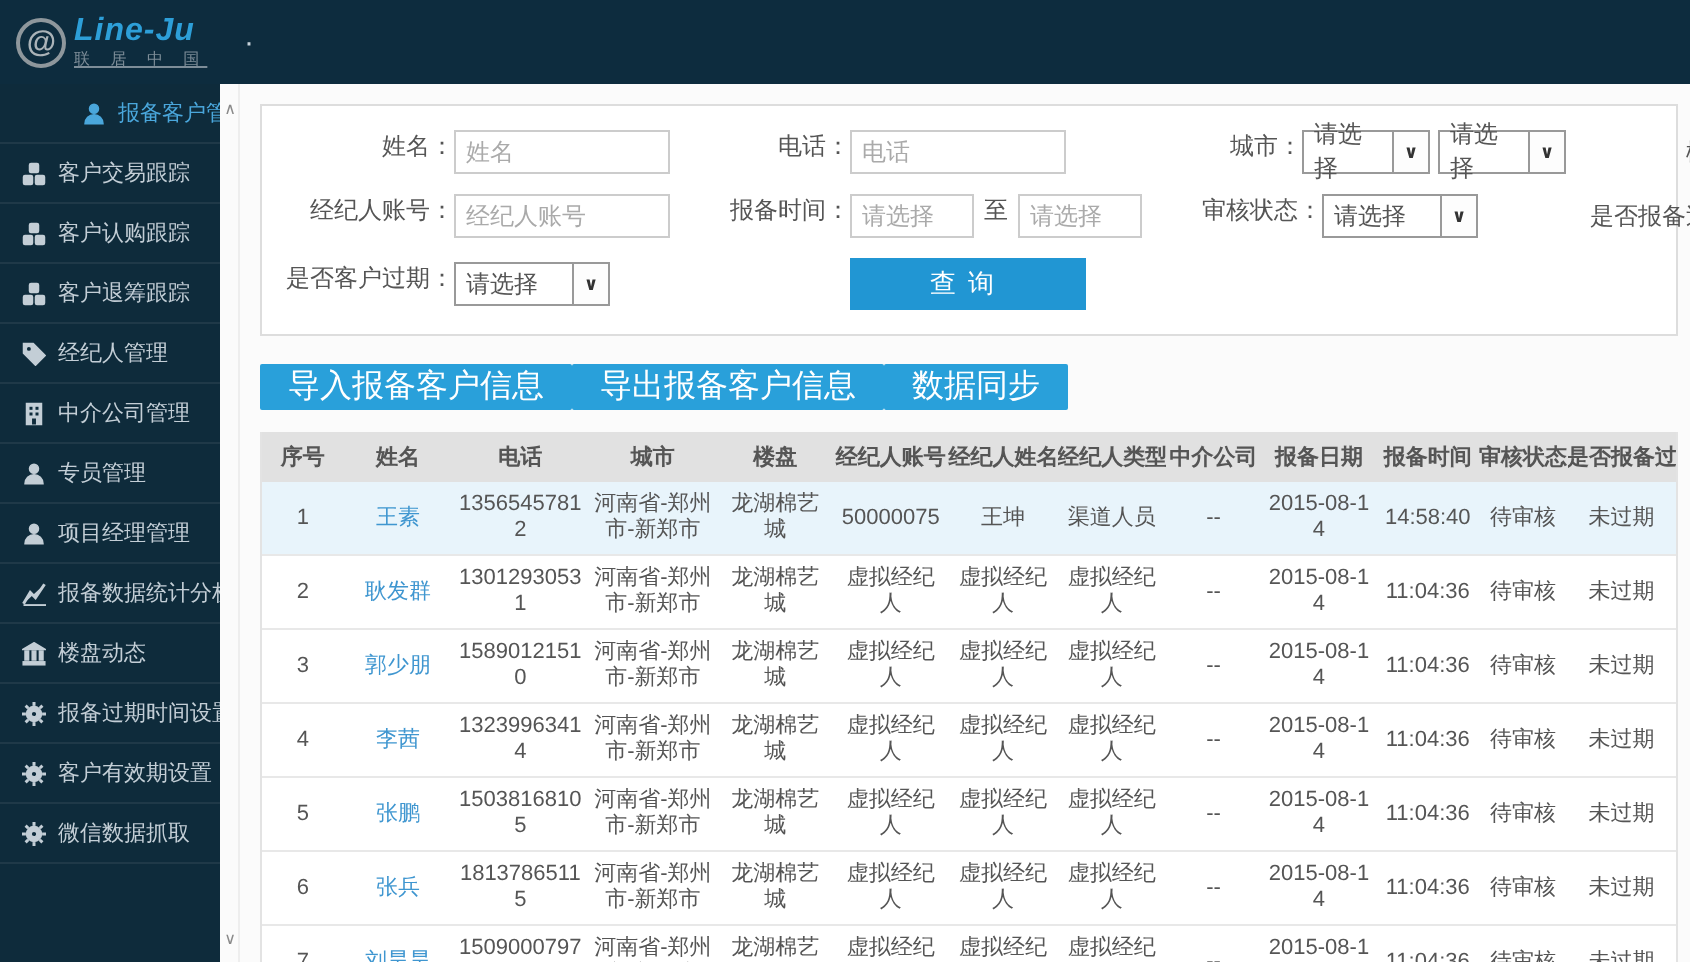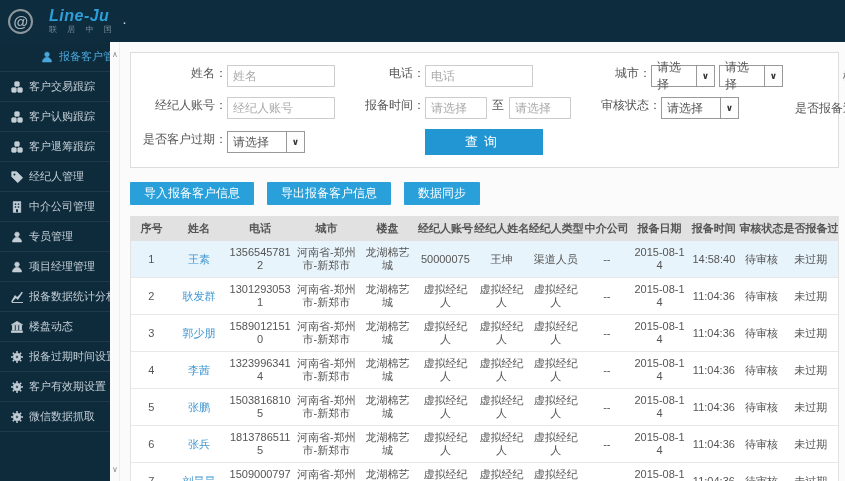--- a/index.html
+++ b/index.html
@@ -3,23 +3,23 @@
 <meta charset="utf-8">
 <style>
   * { margin:0; padding:0; box-sizing:border-box; }
   html,body { width:845px; height:481px; overflow:hidden; }
   body { font-family:"Liberation Sans","DejaVu Sans",sans-serif; background:#fafafa; position:relative; }
 
   
   .topbar { position:absolute; left:0; top:0; width:845px; height:42px; background:#0d2c3e; display:flex; align-items:center; z-index:5; }
   .logo { display:flex; align-items:center; padding-left:8px; width:112px; }
   .at-icon { width:25px; height:25px; border:2px solid #8e979c; border-radius:50%; color:#aab3b8; font-weight:bold; font-style:italic; font-size:15px; display:flex; align-items:center; justify-content:center; flex:0 0 auto; }
-  .brand-txt { display:flex; flex-direction:column; margin-left:16px; line-height:1; }
+  .brand-txt { display:flex; flex-direction:column; margin-left:4px; line-height:1; }
   .brand-name { color:#2d9fd8; font-weight:bold; font-style:italic; font-size:16px; letter-spacing:.5px; }
-  .brand-sub { color:#7d8d98; font-size:8px; letter-spacing:4px; margin-top:2px; white-space:nowrap; }
+  .brand-sub { color:#7d8d98; font-size:8px; letter-spacing:4px; margin-top:2px; white-space:nowrap;text-decoration:underline; }
   .title-dot { color:#c7d2d9; margin:0 6px 0 10px; font-size:15px; }
   .app-title { color:#e4eaee; font-size:15px; font-weight:normal; letter-spacing:1px; }
 
   
   .sidebar { position:absolute; left:0; top:42px; bottom:0; width:110px; background:#0e2b3b; }
   .side-item { height:30px; display:flex; align-items:center; padding-left:10px; color:#c3ced6; font-size:11px; border-bottom:1px solid rgba(255,255,255,.07); cursor:pointer; white-space:nowrap; }
   .side-item .s-icon { width:13px; height:13px; margin-right:6px; flex:0 0 auto; display:flex; align-items:center; justify-content:center; }
   .side-item .s-icon svg { width:12px; height:12px; fill:#c3ced6; stroke:#c3ced6; }
   .side-item.active { color:#4aa7dc;padding-left:40px; }
   .side-item.active .s-icon svg { fill:#4aa7dc; stroke:#4aa7dc; }
@@ -45,21 +45,21 @@
   .zhi { color:#555; font-size:12px; margin:0 5px; }
   .sel { display:inline-flex; align-items:stretch; border:1px solid #999; background:#fff; height:22px; cursor:pointer; }
   .sel .sel-txt { font-size:12px; color:#555; padding:0 5px; display:flex; align-items:center; }
   .sel .sel-arrow { width:18px; border-left:1px solid #999; display:flex; align-items:center; justify-content:center; color:#333; font-size:9px; font-weight:bold; background:#fdfdfd; }
   .sel.sw64 .sel-txt { width:44px; } .sel.sw78 .sel-txt { width:58px; }
   .city-gap { margin-left:4px; }
   .query-btn { margin-left:78px; width:118px; height:26px; background:#2196d3; color:#fff; border:none; font-size:13px; letter-spacing:6px; cursor:pointer; font-family:inherit; }
 
   
   .actions { margin-top:14px; display:flex; }
-  .act-btn { height:23px; background:#29a0da; color:#fff; border:none; font-size:12px; padding:0 14px; margin-right:13px; cursor:pointer; font-family:inherit; border-radius:1px; }
+  .act-btn { height:23px; background:#29a0da; color:#fff; border:none; font-size:16px; padding:0 14px; cursor:pointer; font-family:inherit; border-radius:1px; }
 
   
   .tbl-wrap { margin-top:11px; background:#fff; border:1px solid #e3e3e3; border-top:none; }
   table { width:100%; border-collapse:collapse; table-layout:fixed; }
   thead th { background:#e1e1e1; color:#555; font-size:11px; font-weight:bold; height:25px; text-align:center; white-space:nowrap; overflow:hidden;margin-top:28px; }
   tbody td { font-size:11px; color:#555; text-align:center; border-bottom:1px solid #e8e8e8; padding:5px 2px; line-height:13px; word-break:break-all; }
   tbody tr { background:#fff; }
   tbody tr.active-row { background:#e8f4fb; }
   td.link { color:#3f96d0; cursor:pointer; }
 </style>

